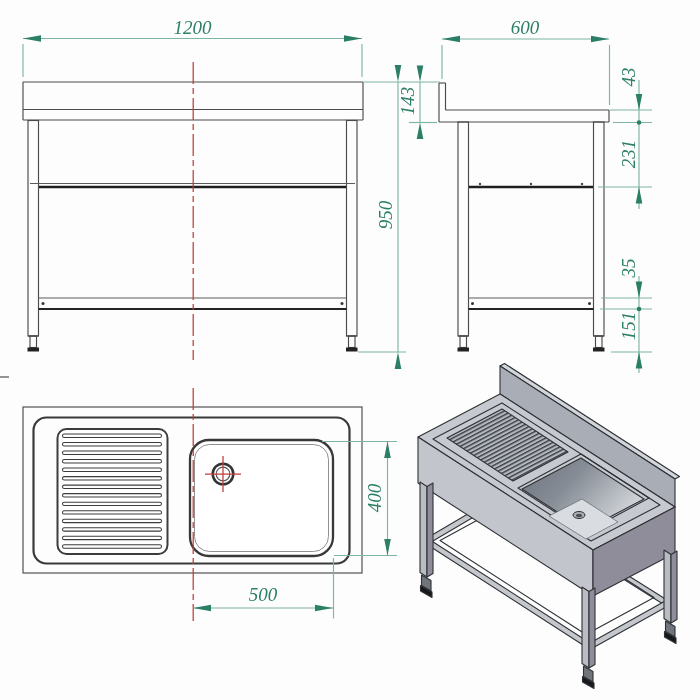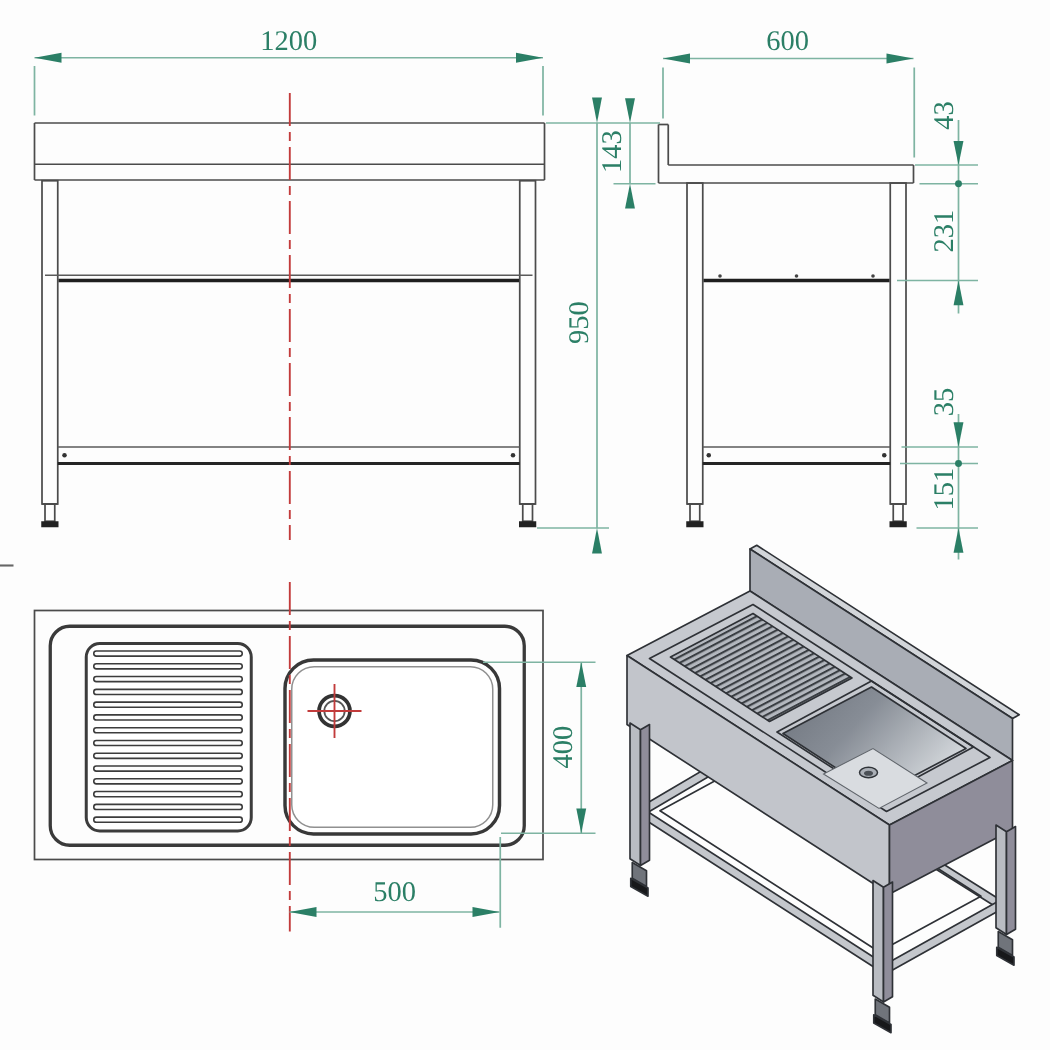--- a/index.html
+++ b/index.html
@@ -1,17 +1,17 @@
 <!DOCTYPE html>
 <html><head>
 <meta charset="utf-8">
 <style>
   html,body{margin:0;padding:0;background:#ffffff;}
   .page{position:relative;width:700px;height:700px;background:#fdfdfd;overflow:hidden;
-        font-family:"Liberation Serif", serif;}
+        font-family:"Liberation Serif", serif;font-style:italic;}
   svg{display:block;}
   text.dimtext{font-family:"Liberation Serif", serif;font-size:19px;fill:#2b7f66;}
   .thin  {stroke:#4b4b4b;stroke-width:1.15;fill:none;}
   .thin2 {stroke:#5a5a5a;stroke-width:1;fill:none;}
   .heavy {stroke:#1f1f1f;stroke-width:2.4;fill:none;}
   .med   {stroke:#3a3a3a;stroke-width:2.2;fill:none;}
   .dim   {stroke:#7eb4a2;stroke-width:1.15;fill:none;}
   .dimarrow{fill:#2b7f66;stroke:none;}
   .red   {stroke:#c23b3b;stroke-width:1.25;fill:none;}
   .iso   {stroke:#2e3136;stroke-width:1.1;stroke-linejoin:round;}

